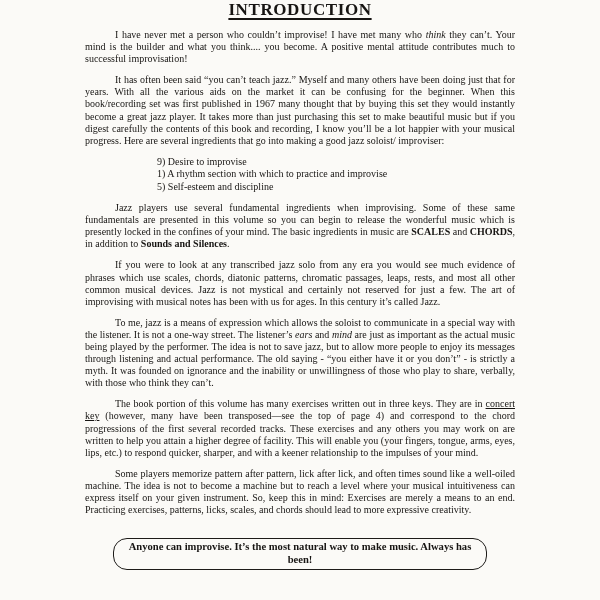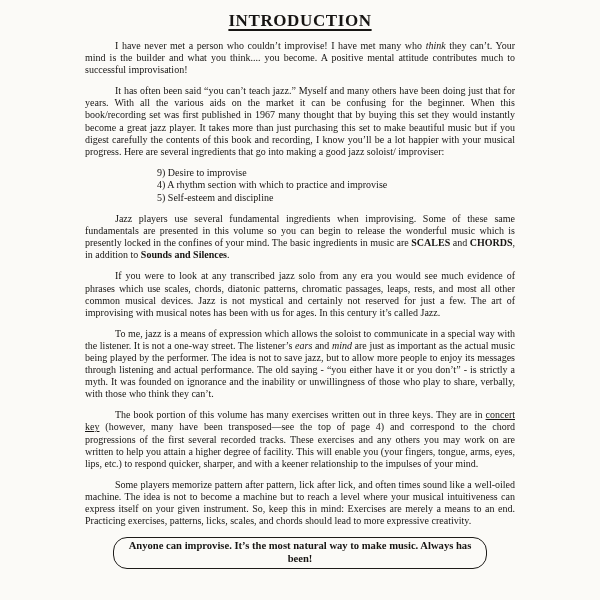--- a/index.html
+++ b/index.html
@@ -6,21 +6,20 @@
   body {
     width:600px; height:600px;
     background:#fbfaf7;
     font-family:"Liberation Serif", serif;
     color:#171513;
     overflow:hidden;
   }
   .page {
     width:600px; height:600px;
     box-sizing:border-box;
-    padding-top:11px;
     overflow:hidden;
     background:#fbfaf7;
   }
   .title {
     text-align:center;
     font-size:17px;
     font-weight:bold;
     letter-spacing:0.6px;
     margin:0 0 9px 0;
   }
@@ -30,21 +29,21 @@
     text-underline-offset:3px;
   }
   .content {
     width:430px;
     margin:0 auto;
     font-size:10px;
     line-height:12.1px;
     text-align:justify;
   }
   .para { margin:0 0 9px 0; text-indent:30px; }
-  .para:last-of-type { margin-bottom:10px; }
+  .para:last-of-type { margin-bottom:22px; }
   .ingredients {
     margin:0 0 9px 72px;
     text-align:left;
     line-height:12.4px;
   }
   .u { text-decoration:underline; }
   .quote-box {
     width:374px;
     margin:3px auto 1px auto;
     box-sizing:border-box;
@@ -66,21 +65,21 @@
   <h1 class="title"><span>INTRODUCTION</span></h1>
 
   <div class="content">
 
     <p class="para"><span>I have never met a person who couldn’t improvise! I have met many who </span><i>think</i><span> they can’t. Your mind is the builder and what you think.... you become. A positive mental attitude contributes much to successful improvisation!</span></p>
 
     <p class="para">It has often been said “you can’t teach jazz.” Myself and many others have been doing just that for years. With all the various aids on the market it can be confusing for the beginner. When this book/recording set was first published in 1967 many thought that by buying this set they would instantly become a great jazz player. It takes more than just purchasing this set to make beautiful music but if you digest carefully the contents of this book and recording, I know you’ll be a lot happier with your musical progress. Here are several ingredients that go into making a good jazz soloist/ improviser:</p>
 
     <div class="ingredients">
       <div>9) Desire to improvise</div>
-      <div>4) A rhythm section with which to practice and improvise</div>
+      <div>1) A rhythm section with which to practice and improvise</div>
       <div>5) Self-esteem and discipline</div>
     </div>
 
     <p class="para"><span>Jazz players use several fundamental ingredients when improvising. Some of these same fundamentals are presented in this volume so you can begin to release the wonderful music which is presently locked in the confines of your mind. The basic ingredients in music are </span><b>SCALES</b><span> and </span><b>CHORDS</b><span>, in addition to </span><b>Sounds and Silences</b><span>.</span></p>
 
     <p class="para">If you were to look at any transcribed jazz solo from any era you would see much evidence of phrases which use scales, chords, diatonic patterns, chromatic passages, leaps, rests, and most all other common musical devices. Jazz is not mystical and certainly not reserved for just a few. The art of improvising with musical notes has been with us for ages. In this century it’s called Jazz.</p>
 
     <p class="para"><span>To me, jazz is a means of expression which allows the soloist to communicate in a special way with the listener. It is not a one-way street. The listener’s </span><i>ears</i><span> and </span><i>mind</i><span> are just as important as the actual music being played by the performer. The idea is not to save jazz, but to allow more people to enjoy its messages through listening and actual performance. The old saying - “you either have it or you don’t” - is strictly a myth. It was founded on ignorance and the inability or unwillingness of those who play to share, verbally, with those who think they can’t.</span></p>
 
     <p class="para"><span>The book portion of this volume has many exercises written out in three keys. They are in </span><span class="u">concert key</span><span> (however, many have been transposed—see the top of page 4) and correspond to the chord progressions of the first several recorded tracks. These exercises and any others you may work on are written to help you attain a higher degree of facility. This will enable you (your fingers, tongue, arms, eyes, lips, etc.) to respond quicker, sharper, and with a keener relationship to the impulses of your mind.</span></p>

